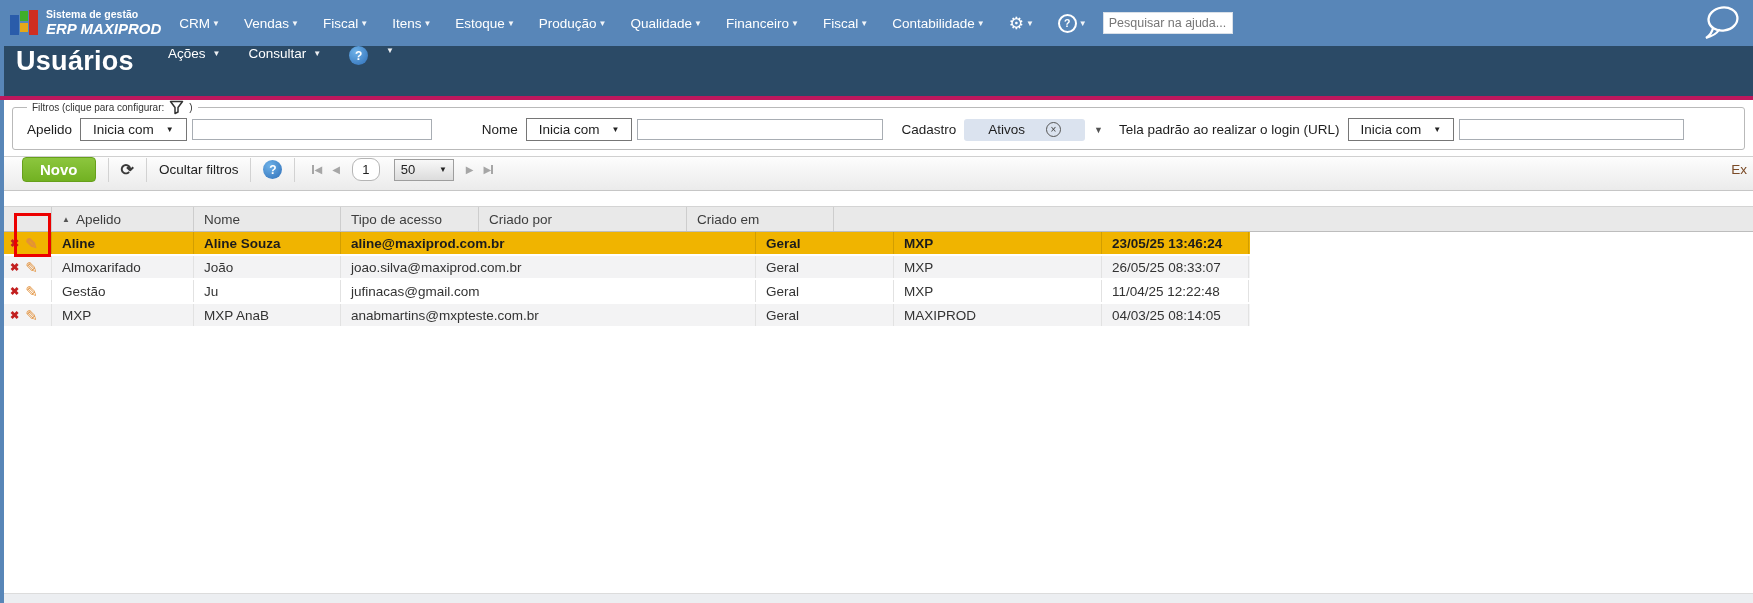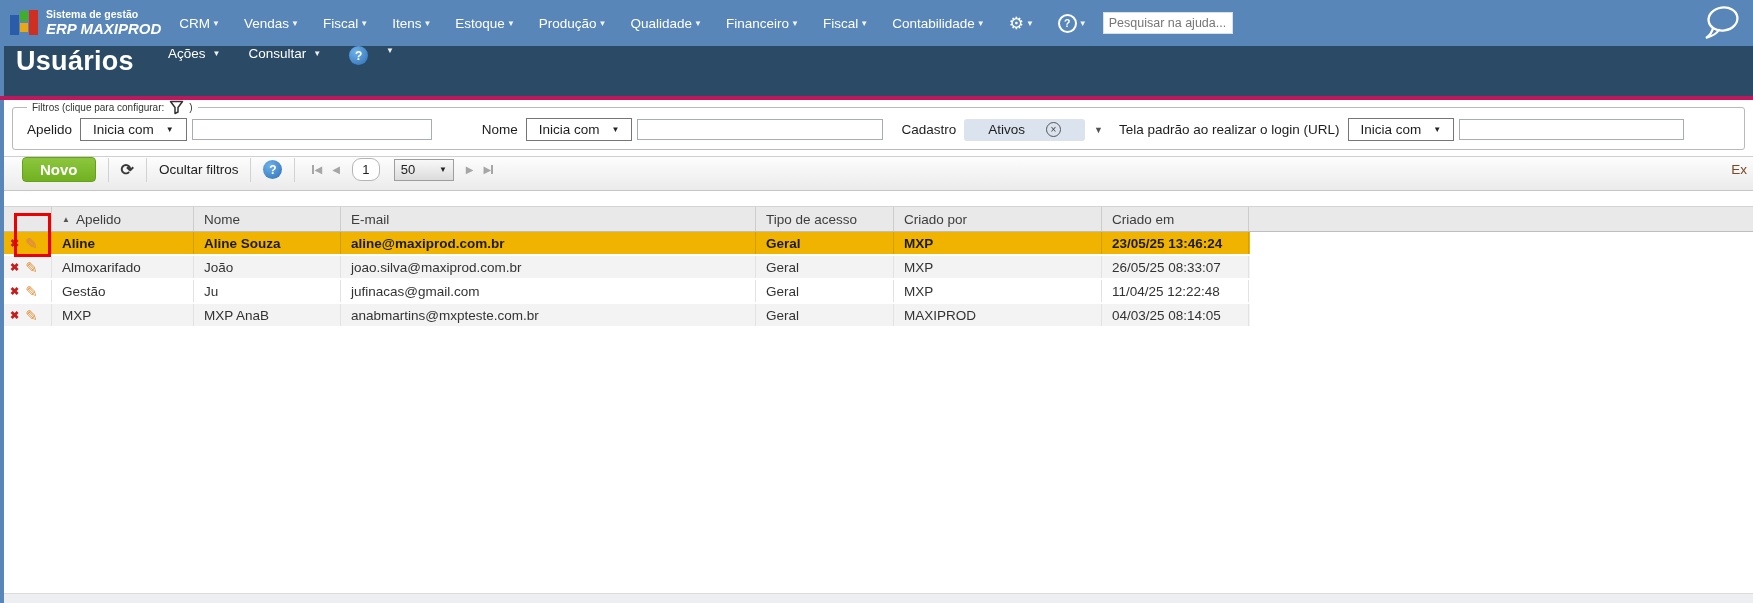--- a/index.html
+++ b/index.html
@@ -274,23 +274,20 @@
     <div class="grid">
       <div class="ghead">
         <div class="cell c0"></div>
         <div class="cell c1">
           <span class="sort">▲</span>
           <span>Apelido</span>
         </div>
         <div class="cell c2">
             <span>Nome</span>
           </div>
-        <div class="cell c3">
-            <span>E-mail</span>
-          </div>
         <div class="cell c4">
             <span>Tipo de acesso</span>
           </div>
         <div class="cell c5">
             <span>Criado por</span>
           </div>
         <div class="cell c6">
             <span>Criado em</span>
           </div>
         <div class="cell fill"></div>

